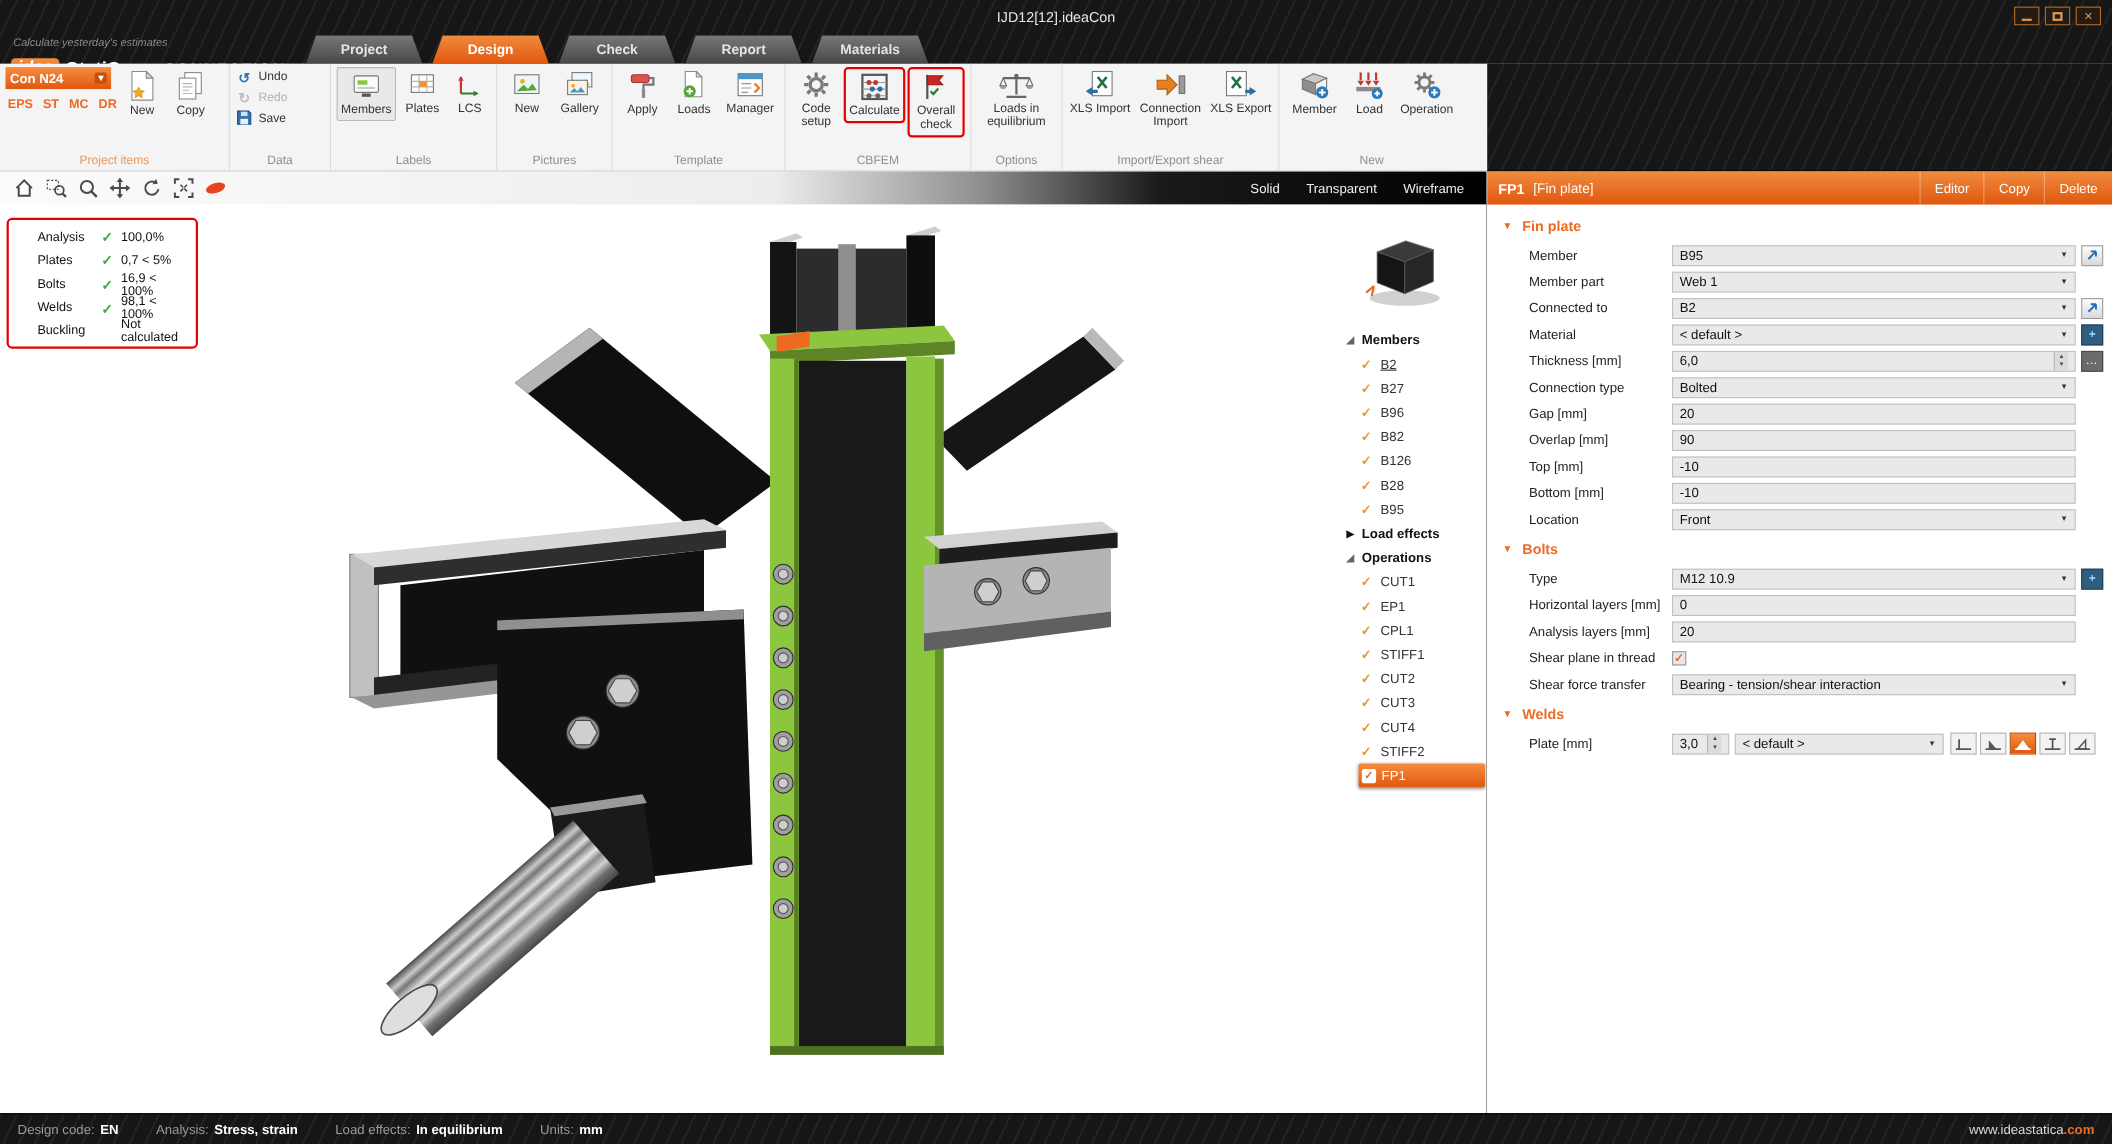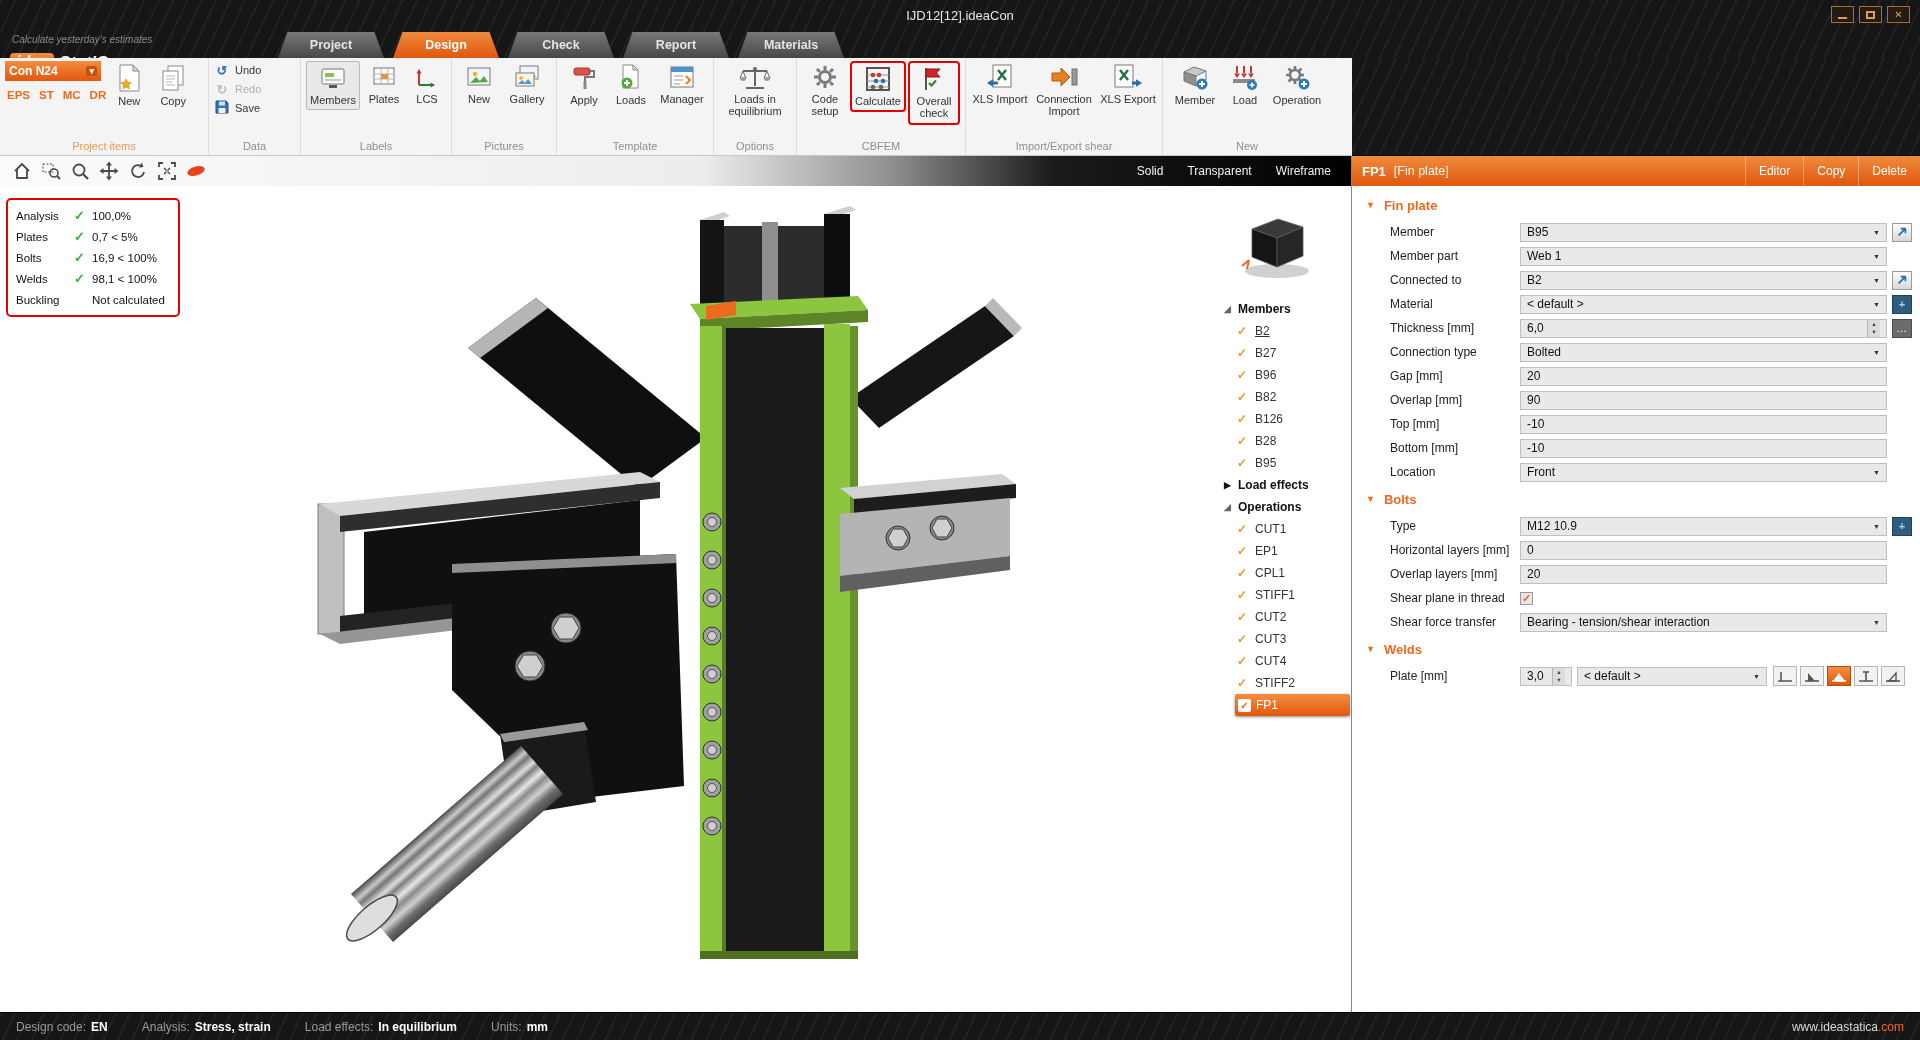--- a/index.html
+++ b/index.html
@@ -54,21 +54,21 @@
 .workrow{position:absolute;top:156px;left:0;width:1920px;height:856px;display:flex;}
 .viewcol{width:1352px;display:flex;flex-direction:column;border-right:1px solid #888;}
 .vtoolbar{height:30px;display:flex;align-items:center;gap:2px;padding-left:8px;background:linear-gradient(90deg,#fbfbfb 0%,#ededed 52%,#8f8f8f 66%,#1a1a1a 78%,#000 100%);}
 .vicon{width:27px;height:24px;display:flex;align-items:center;justify-content:center;cursor:pointer;}
 .vmodes{margin-left:auto;display:flex;gap:24px;padding-right:20px;}
 .vmodes span{color:#f0f0f0;font-size:12px;cursor:pointer;}
 .viewport{flex:1;position:relative;background:#fff;overflow:hidden;}
 
 
 .results{position:absolute;top:12px;left:6px;width:174px;border:2px solid var(--red);border-radius:5px;background:rgba(255,255,255,.95);padding:5px 8px;}
-.rrow{display:grid;grid-template-columns:58px 18px 1fr;align-items:center;height:21px;font-size:11.5px;color:#111;}
+.rrow{display:grid;grid-template-columns:58px 18px 1fr;align-items:center;height:21px;font-size:11.5px;color:#111;margin-left:18px;}
 .rcheck{color:#3fae49;font-weight:bold;font-size:13px;}
 
 
 .navcube{position:absolute;top:24px;right:34px;width:80px;height:72px;}
 
 
 .tree{position:absolute;top:112px;left:1222px;width:128px;font-size:12px;color:#333;}
 .tnode{display:flex;align-items:center;height:22px;gap:5px;cursor:pointer;}
 .thead{font-weight:bold;color:#111;}
 .texp{width:11px;font-size:9px;color:#666;text-align:center;}
@@ -107,21 +107,21 @@
 .wic{width:24px;height:20px;border:1px solid #b5b5b5;background:#f2f2f2;display:flex;align-items:center;justify-content:center;cursor:pointer;}
 .wic.active{background:linear-gradient(#f58d3f,#e0570e);border-color:#b34a08;}
 
 
 .statusbar{position:absolute;top:1012px;left:0;width:1920px;height:28px;display:flex;align-items:center;padding:0 16px;border-top:1px solid #000;}
 .sitem{display:flex;gap:5px;margin-right:34px;font-size:12px;}
 .slabel{color:#9a9a9a;}
 .sval{color:#fff;font-weight:bold;}
 .site{margin-left:auto;font-size:12px;cursor:pointer;}
 .site-main{color:#d8d8d8;}
-.site-tld{color:var(--orange);font-weight:normal;}
+.site-tld{color:var(--orange);font-weight:bold;}
 </style>
 </head>
 <body>
 
 <div class="header stripes">
   <div class="logoarea">
     <span class="logo-idea">idea</span>
     <span class="logo-statica"><span>StatiCa</span></span>
     <span class="logo-reg">®</span>
     <span class="module">CONNECTION</span>
@@ -286,36 +286,20 @@
         <svg width="26" height="26" viewBox="0 0 26 26">
               <rect x="2" y="3" width="22" height="20" fill="#fdfdfd" stroke="#777"></rect>
               <rect x="2" y="3" width="22" height="5" fill="#4f94c9"></rect>
               <path d="M5 12 h9 M5 16 h9 M5 20 h6" stroke="#999"></path>
               <path d="M17 12 l4 4 -4 4" fill="none" stroke="#e67e22" stroke-width="2"></path>
             </svg>
         <span>Manager</span>
       </div>
     </div>
     <div class="glabel">Template</div>
-  </div>
-
-  <div class="rgroup">
-    <div class="grow">
-      <div class="rbtn" style="width:72px;">
-        <svg width="32" height="26" viewBox="0 0 32 26">
-              <path d="M16 4 v18 M7 24 h18 M4 7 h24" stroke="#666" stroke-width="2" fill="none"></path>
-              <circle cx="16" cy="5" r="2" fill="#666"></circle>
-              <path d="M4 7 l-3 7 h6 z" fill="none" stroke="#666"></path>
-              <path d="M28 7 l-3 7 h6 z" fill="none" stroke="#666"></path>
-              <path d="M1 14 a3 3 0 0 0 6 0 z M25 14 a3 3 0 0 0 6 0 z" fill="#9a9a9a"></path>
-            </svg>
-        <span>Loads in equilibrium</span>
-      </div>
-    </div>
-    <div class="glabel">Options</div>
   </div>
 
   <div class="rgroup">
     <div class="grow">
       <div class="rbtn" style="width:46px;">
         <svg width="26" height="26" viewBox="0 0 26 26">
               <circle cx="13" cy="13" r="5.5" fill="none" stroke="#7a7a7a" stroke-width="3"></circle>
               <g stroke="#7a7a7a" stroke-width="3">
                 <path d="M13 2 v4 M13 20 v4 M2 13 h4 M20 13 h4 M5 5 l2.8 2.8 M18.2 18.2 L21 21 M21 5 l-2.8 2.8 M7.8 18.2 L5 21"></path>
               </g>
@@ -338,20 +322,36 @@
       <div class="rbtn red" style="width:52px;">
         <svg width="26" height="26" viewBox="0 0 26 26">
               <path d="M5 2 v22" stroke="#555" stroke-width="2"></path>
               <path d="M5 3 h14 l-3.5 4 3.5 4 H5 z" fill="#cc2525" stroke="#8f1a1a"></path>
               <path d="M8 17 l2.5 2.5 4.5 -5" fill="none" stroke="#2e7d32" stroke-width="2"></path>
             </svg>
         <span>Overall check</span>
       </div>
     </div>
     <div class="glabel">CBFEM</div>
+  </div>
+
+  <div class="rgroup">
+    <div class="grow">
+      <div class="rbtn" style="width:72px;">
+        <svg width="32" height="26" viewBox="0 0 32 26">
+              <path d="M16 4 v18 M7 24 h18 M4 7 h24" stroke="#666" stroke-width="2" fill="none"></path>
+              <circle cx="16" cy="5" r="2" fill="#666"></circle>
+              <path d="M4 7 l-3 7 h6 z" fill="none" stroke="#666"></path>
+              <path d="M28 7 l-3 7 h6 z" fill="none" stroke="#666"></path>
+              <path d="M1 14 a3 3 0 0 0 6 0 z M25 14 a3 3 0 0 0 6 0 z" fill="#9a9a9a"></path>
+            </svg>
+        <span>Loads in equilibrium</span>
+      </div>
+    </div>
+    <div class="glabel">Options</div>
   </div>
 
   <div class="rgroup">
     <div class="grow">
       <div class="rbtn" style="width:58px;">
         <svg width="30" height="26" viewBox="0 0 30 26">
               <rect x="8" y="1" width="18" height="22" fill="#fdfdfd" stroke="#7a7a7a"></rect>
               <path d="M13 6 l8 10 M21 6 l-8 10" stroke="#1e7145" stroke-width="2.4"></path>
               <path d="M4 19 h9" stroke="#2e6da4" stroke-width="3"></path>
               <path d="M2 19 l6 -3.8 v7.6 z" fill="#2e6da4"></path>
@@ -854,21 +854,21 @@
           </div>
       </div>
       <div class="prow">
         <span class="plbl">Horizontal layers [mm]</span>
         <div class="pfield">
             <span>0</span>
           </div>
         <div class="pbtn ghost"></div>
       </div>
       <div class="prow">
-        <span class="plbl">Overlap layers [mm]</span>
+        <span class="plbl">Analysis layers [mm]</span>
         <div class="pfield">
             <span>20</span>
           </div>
         <div class="pbtn ghost"></div>
       </div>
       <div class="prow">
         <span class="plbl">Shear plane in thread</span>
         <div style="flex:1;display:flex;">
             <div class="pcb">✓</div>
           </div>

